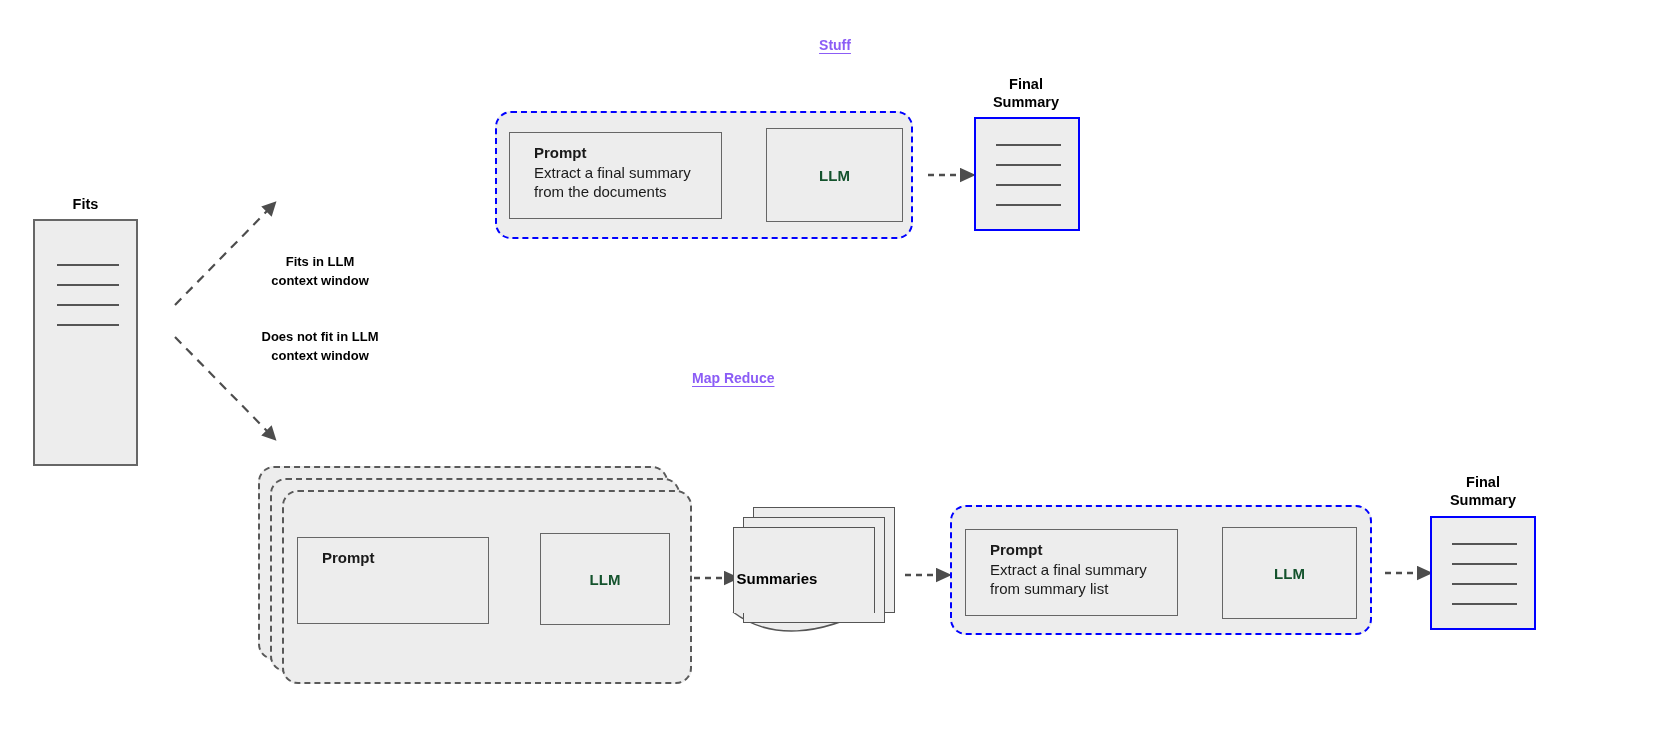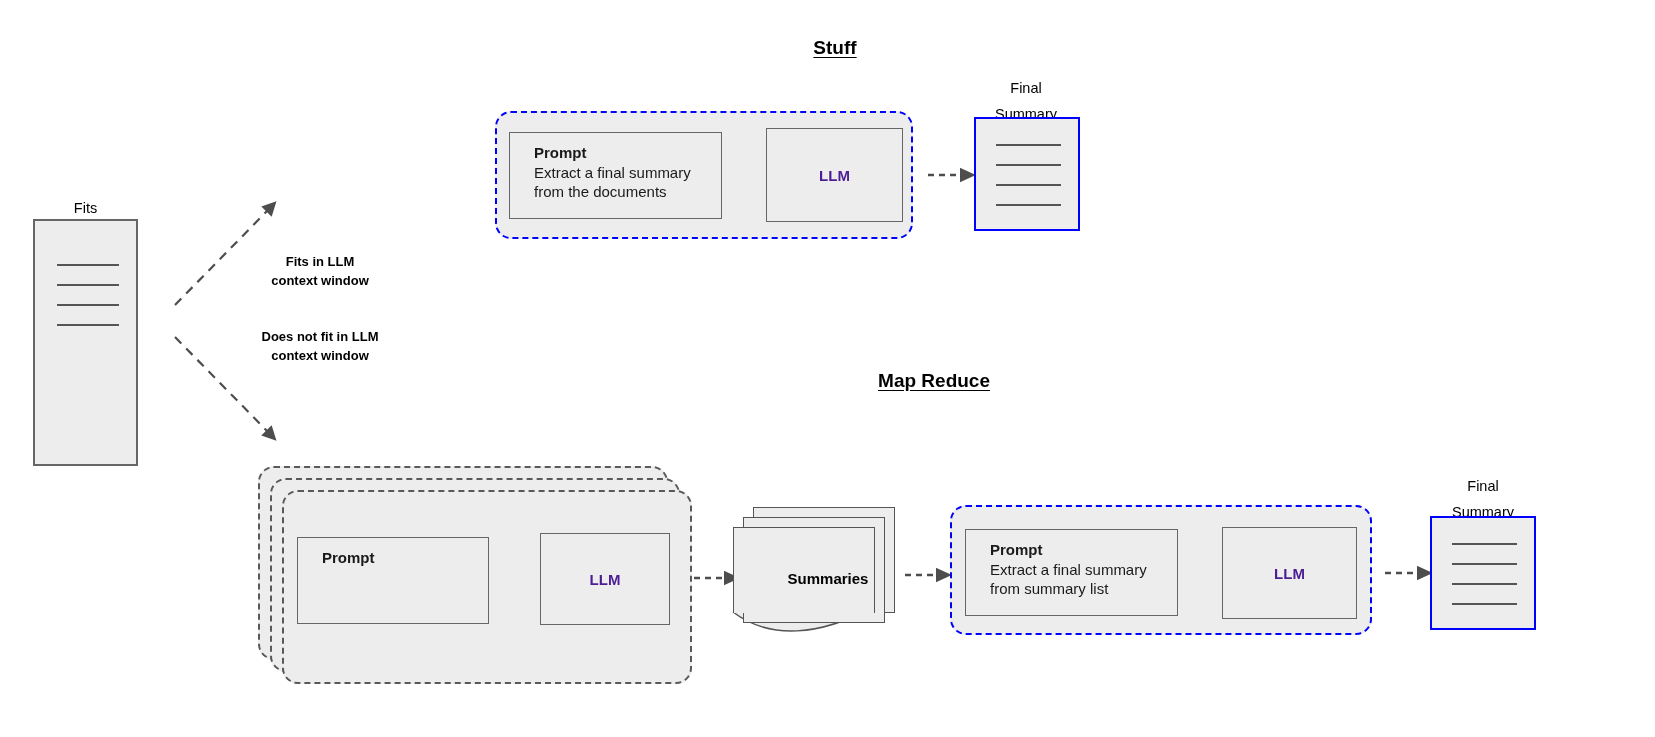--- a/index.html
+++ b/index.html
@@ -12,34 +12,34 @@
     height: 737px;
     position: relative;
     font-family: "Liberation Sans", sans-serif;
     overflow: hidden;
   }
   .abs { position: absolute; }
 
   
   .section-title {
     font-weight: bold;
-    font-size: 19px;
-    color: #000000;
+    font-size: 14px;
+    color: #8b5cf6;
     text-decoration: underline;
     text-underline-offset: 3px;
     white-space: nowrap;
   }
 
   
   .caption {
-    font-weight: normal;
+    font-weight: bold;
     font-size: 14.5px;
     color: #000000;
     text-align: center;
-    line-height: 26px;
+    line-height: 18px;
     white-space: pre-line;
   }
   .edge-label {
     font-weight: bold;
     font-size: 13px;
     color: #000000;
     text-align: center;
     line-height: 19px;
     white-space: pre-line;
   }
@@ -70,21 +70,21 @@
     line-height: 19.5px;
   }
   .box.prompt .ptitle { font-weight: bold; display: block; }
   .box.prompt .pbody  { display: block; white-space: pre-line; }
   .box.llm {
     display: flex;
     align-items: center;
     justify-content: center;
     font-weight: bold;
     font-size: 15px;
-    color: #4c1d95;
+    color: #14532d;
   }
 
   
   .group {
     background: #ededed;
     box-sizing: border-box;
     border-radius: 16px;
   }
   .group.blue  { border: 2.2px dashed #0000ff; }
   .group.gray  { border: 2.2px dashed #595959; }
@@ -197,38 +197,38 @@
 <div class="abs caption" style="left:967px; top:75px; width:118px;">Final
 Summary</div>
 
 <div class="abs sheet blue" style="left:974px; top:117px; width:106px; height:114px;">
   <div class="rule" style="left:20px; top:25px; width:65px;"></div>
   <div class="rule" style="left:20px; top:45px; width:65px;"></div>
   <div class="rule" style="left:20px; top:65px; width:65px;"></div>
   <div class="rule" style="left:20px; top:85px; width:65px;"></div>
 </div>
 
-<div class="abs section-title" style="left:720px; top:370px; width:270px; text-align:right;text-decoration:underline;">Map Reduce</div>
+<div class="abs section-title" style="left:692px; top:370px; width:270px; text-align:left;text-decoration:underline;">Map Reduce</div>
 
 <div class="abs group gray" style="left:258px; top:466px; width:410px; height:194px; z-index:1;"></div>
 <div class="abs group gray" style="left:270px; top:478px; width:410px; height:194px; z-index:2;"></div>
 <div class="abs group gray" style="left:282px; top:490px; width:410px; height:194px; z-index:3;"></div>
 
 <div class="abs box prompt" style="left:297px; top:537px; width:192px; height:87px; z-index:4;">
   <span class="ptitle">Prompt</span>
 </div>
 
 <div class="abs box llm" style="left:540px; top:533px; width:130px; height:92px; z-index:4;">
   <span>LLM</span>
 </div>
 
 <div class="abs stack-doc" style="left:753px; top:507px; width:142px; height:106px; z-index:1;"></div>
 <div class="abs stack-doc" style="left:743px; top:517px; width:142px; height:106px; z-index:2;"></div>
 <div class="abs stack-doc" style="left:733px; top:527px; width:142px; height:86px; z-index:3; border-bottom:none;"></div>
-<div class="abs summaries-label" style="left:757px; top:570px; width:142px; text-align:center; z-index:5;">Summaries</div>
+<div class="abs summaries-label" style="left:706px; top:570px; width:142px; text-align:center; z-index:5;">Summaries</div>
 
 <div class="abs group blue" style="left:950px; top:505px; width:422px; height:130px;"></div>
 
 <div class="abs box prompt" style="left:965px; top:529px; width:213px; height:87px;">
   <span class="ptitle">Prompt</span>
   <span class="pbody">Extract a final summary
 from summary list</span>
 </div>
 
 <div class="abs box llm" style="left:1222px; top:527px; width:135px; height:92px;">

